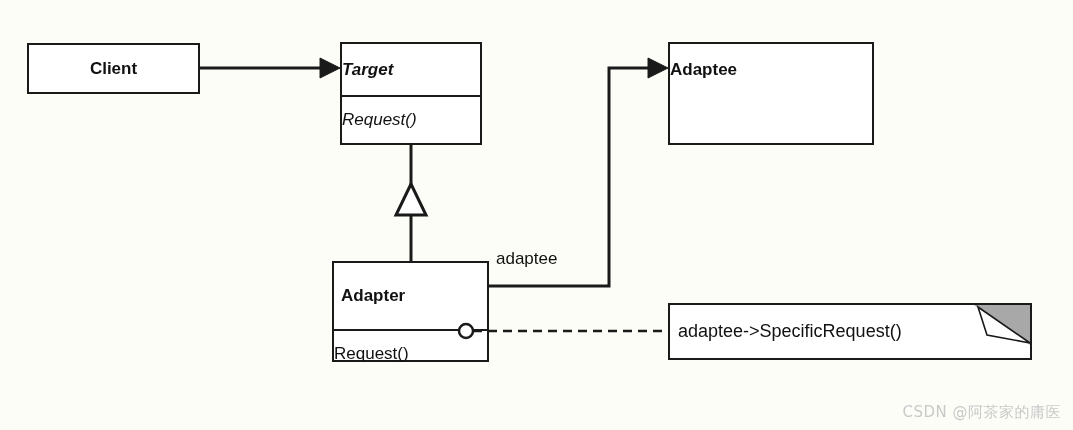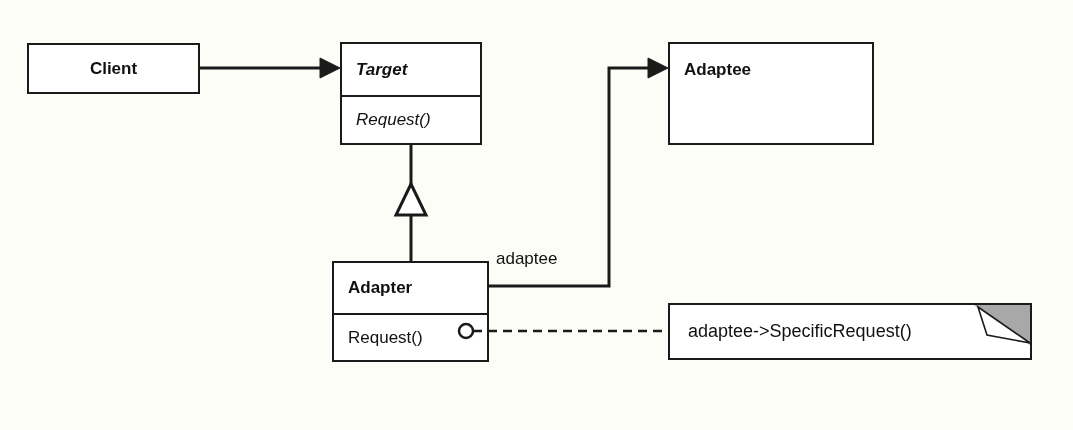--- a/index.html
+++ b/index.html
@@ -24,21 +24,20 @@
   .uml-class {
     position: absolute;
     background: #ffffff;
     border: 2px solid #1a1a1a;
     box-sizing: border-box;
   }
   .uml-compartment {
     box-sizing: border-box;
     display: flex;
     align-items: center;
-    padding-left: 14px;
   }
   .uml-compartment.divided {
     border-top: 2px solid #1a1a1a;
   }
   .uml-name {
     font-weight: bold;
     font-size: 17px;
     color: #111111;
   }
   .uml-name.abstract {
@@ -57,21 +56,21 @@
     padding-left: 0;
   }
   
   #note-box {
     position: absolute;
     background: #ffffff;
     border: 2px solid #1a1a1a;
     box-sizing: border-box;
     display: flex;
     align-items: center;
-    padding-left: 18px;
+    padding-left: 8px;
   }
   #note-text {
     font-size: 18px;
     color: #111111;
   }
   .note-fold {
     position: absolute;
     right: 0;
     top: 0;
   }
@@ -120,21 +119,21 @@
     </div>
   </div>
 
   <div class="uml-class" id="box-adaptee" style="left:668px; top:42px; width:206px; height:103px;">
     <div class="uml-compartment" style="height:51px;">
       <span class="uml-name">Adaptee</span>
     </div>
   </div>
 
   <div class="uml-class" id="box-adapter" style="left:332px; top:261px; width:157px; height:101px;">
-    <div class="uml-compartment" style="height:50px;">
+    <div class="uml-compartment" style="height:66px;margin-left:7px;">
       <span class="uml-name">Adapter</span>
     </div>
     <div class="uml-compartment divided" style="height:48px;">
       <span class="uml-op">Request()</span>
     </div>
   </div>
 
   <div id="note-box" style="left:668px; top:303px; width:364px; height:57px;">
     <span id="note-text">adaptee-&gt;SpecificRequest()</span>
     <svg class="note-fold" width="56" height="40" viewBox="0 0 56 40">
@@ -162,14 +161,15 @@
     </g>
 
     <g>
       <circle cx="466" cy="331" r="7" fill="#ffffff" stroke="#1a1a1a" stroke-width="2.5"></circle>
       <line x1="473" y1="331" x2="668" y2="331" stroke="#1a1a1a" stroke-width="2.5" stroke-dasharray="9 6"></line>
     </g>
   </svg>
 
   <div class="edge-label" id="label-adaptee" style="left:496px; top:249px;">adaptee</div>
 
+  <div id="watermark">CSDN @阿茶家的庸医</div>
 
 </div>
 
 </body></html>

